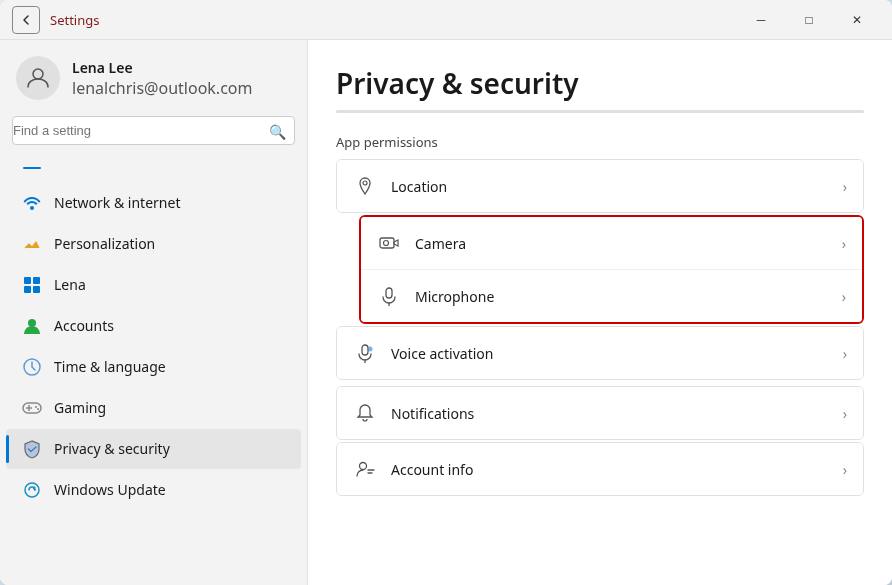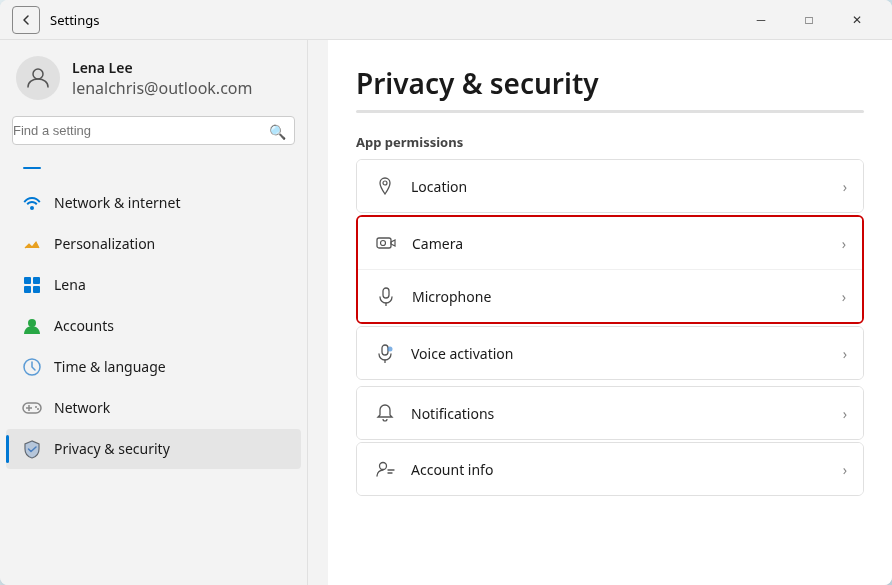--- a/index.html
+++ b/index.html
@@ -42,21 +42,21 @@
       cursor: pointer;
       margin-right: 10px;
       background: transparent;
     }
     .title-bar-back svg {
       width: 14px;
       height: 14px;
     }
     .title-bar-text {
       font-size: 13px;
-      color: #000000;
+      color: #7f1d1d;
       flex: 1;
     }
     .title-bar-controls {
       display: flex;
       gap: 2px;
     }
     .title-bar-btn {
       width: 46px;
       height: 32px;
       display: flex;
@@ -64,21 +64,20 @@
       justify-content: center;
       cursor: pointer;
       font-size: 12px;
       color: #333;
       border-radius: 4px;
     }
     .content {
       display: flex;
       flex: 1;
       overflow: hidden;
-      gap: 20px;
     }
     .sidebar {
       width: 308px;
       background: #f3f3f3;
       flex-shrink: 0;
       display: flex;
       flex-direction: column;
       overflow-y: auto;
       border-right: 1px solid #e0e0e0;
     }
@@ -179,21 +178,21 @@
       margin-bottom: 8px;
     }
     .progress-bar {
       height: 3px;
       background: #e0e0e0;
       border-radius: 2px;
       margin-bottom: 20px;
     }
     .section-label {
       font-size: 13px;
-      font-weight: 700;
+      font-weight: 400;
       color: #444;
       margin-bottom: 8px;
     }
     .settings-item {
       display: flex;
       align-items: center;
       padding: 14px 16px;
       background: white;
       border-bottom: 1px solid #f0f0f0;
       cursor: pointer;
@@ -216,20 +215,21 @@
     }
     .settings-item-chevron {
       color: #888;
       font-size: 14px;
     }
     .highlight-group {
       border: 2px solid #cc0000;
       border-radius: 6px;
       overflow: hidden;
       margin-bottom: 0;
+      margin-left: 23px;
     }
     .highlight-group .settings-item {
       border-bottom: 1px solid #f0f0f0;
     }
     .highlight-group .settings-item:last-child {
       border-bottom: none;
     }
     .full-list {
       border: 1px solid #e0e0e0;
       border-radius: 6px;
@@ -349,35 +349,45 @@
         <div class="nav-item">
           <div class="nav-icon">
             <svg width="20" height="20" viewBox="0 0 20 20" fill="none">
               <rect x="1" y="5" width="18" height="10" rx="5" stroke="#888" stroke-width="1.5"></rect>
               <line x1="7" y1="7" x2="7" y2="13" stroke="#888" stroke-width="1.5"></line>
               <line x1="4" y1="10" x2="10" y2="10" stroke="#888" stroke-width="1.5"></line>
               <circle cx="14" cy="9" r="1" fill="#888"></circle>
               <circle cx="16" cy="11" r="1" fill="#888"></circle>
             </svg>
           </div>
-          <span>Network</span>
+          <span>Gaming</span>
         </div>
 
 
         <div class="nav-item active">
           <div class="nav-icon">
             <svg width="20" height="20" viewBox="0 0 20 20" fill="none">
               <path d="M10 2L3 5v5c0 5 3.5 8 7 9 3.5-1 7-4 7-9V5L10 2z" stroke="#666" stroke-width="1.2" fill="none"></path>
               <path d="M10 2L3 5v5c0 5 3.5 8 7 9 3.5-1 7-4 7-9V5L10 2z" fill="#4a7fbf" opacity="0.3"></path>
               <path d="M6.5 10l2.5 2.5L14 8" stroke="#4a7fbf" stroke-width="1.5" stroke-linecap="round" stroke-linejoin="round"></path>
             </svg>
           </div>
           <span>Privacy &amp; security</span>
         </div>
 
+        <div class="nav-item">
+          <div class="nav-icon">
+            <svg width="20" height="20" viewBox="0 0 20 20" fill="none">
+              <circle cx="10" cy="10" r="7" stroke="#1b8fc7" stroke-width="1.5" fill="none"></circle>
+              <path d="M7 10c0-1.7 1.3-3 3-3s3 1.3 3 3" stroke="#1b8fc7" stroke-width="1.5" stroke-linecap="round"></path>
+              <path d="M13 10l-1.5-1.5L13 7" stroke="#1b8fc7" stroke-width="1.2" stroke-linecap="round" stroke-linejoin="round"></path>
+            </svg>
+          </div>
+          <span>Windows Update</span>
+        </div>
       </div>
     </div>
 
     <div class="main-content">
       <h1 class="page-title">Privacy &amp; security</h1>
       <div class="progress-bar"></div>
 
       <div class="section-label">App permissions</div>
 
       <div class="full-list" style="margin-bottom: 2px;">

